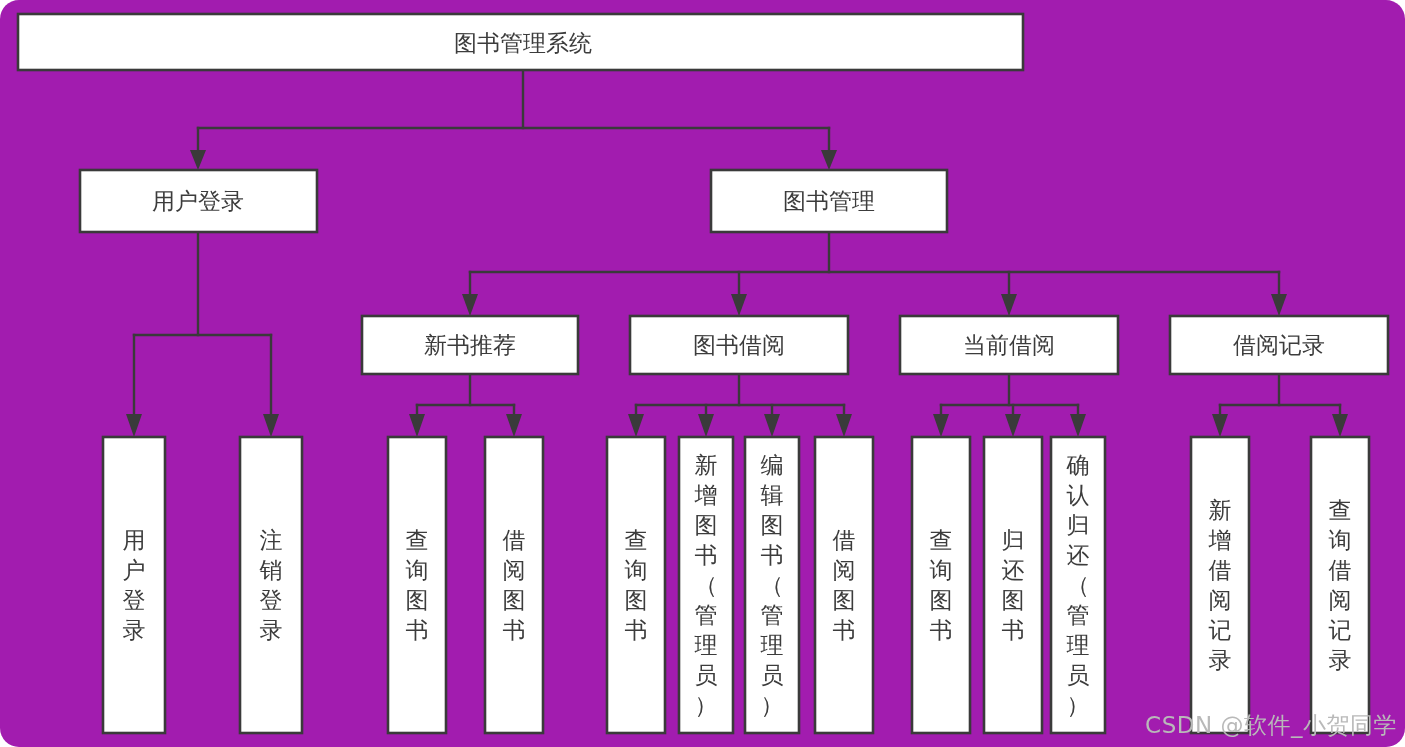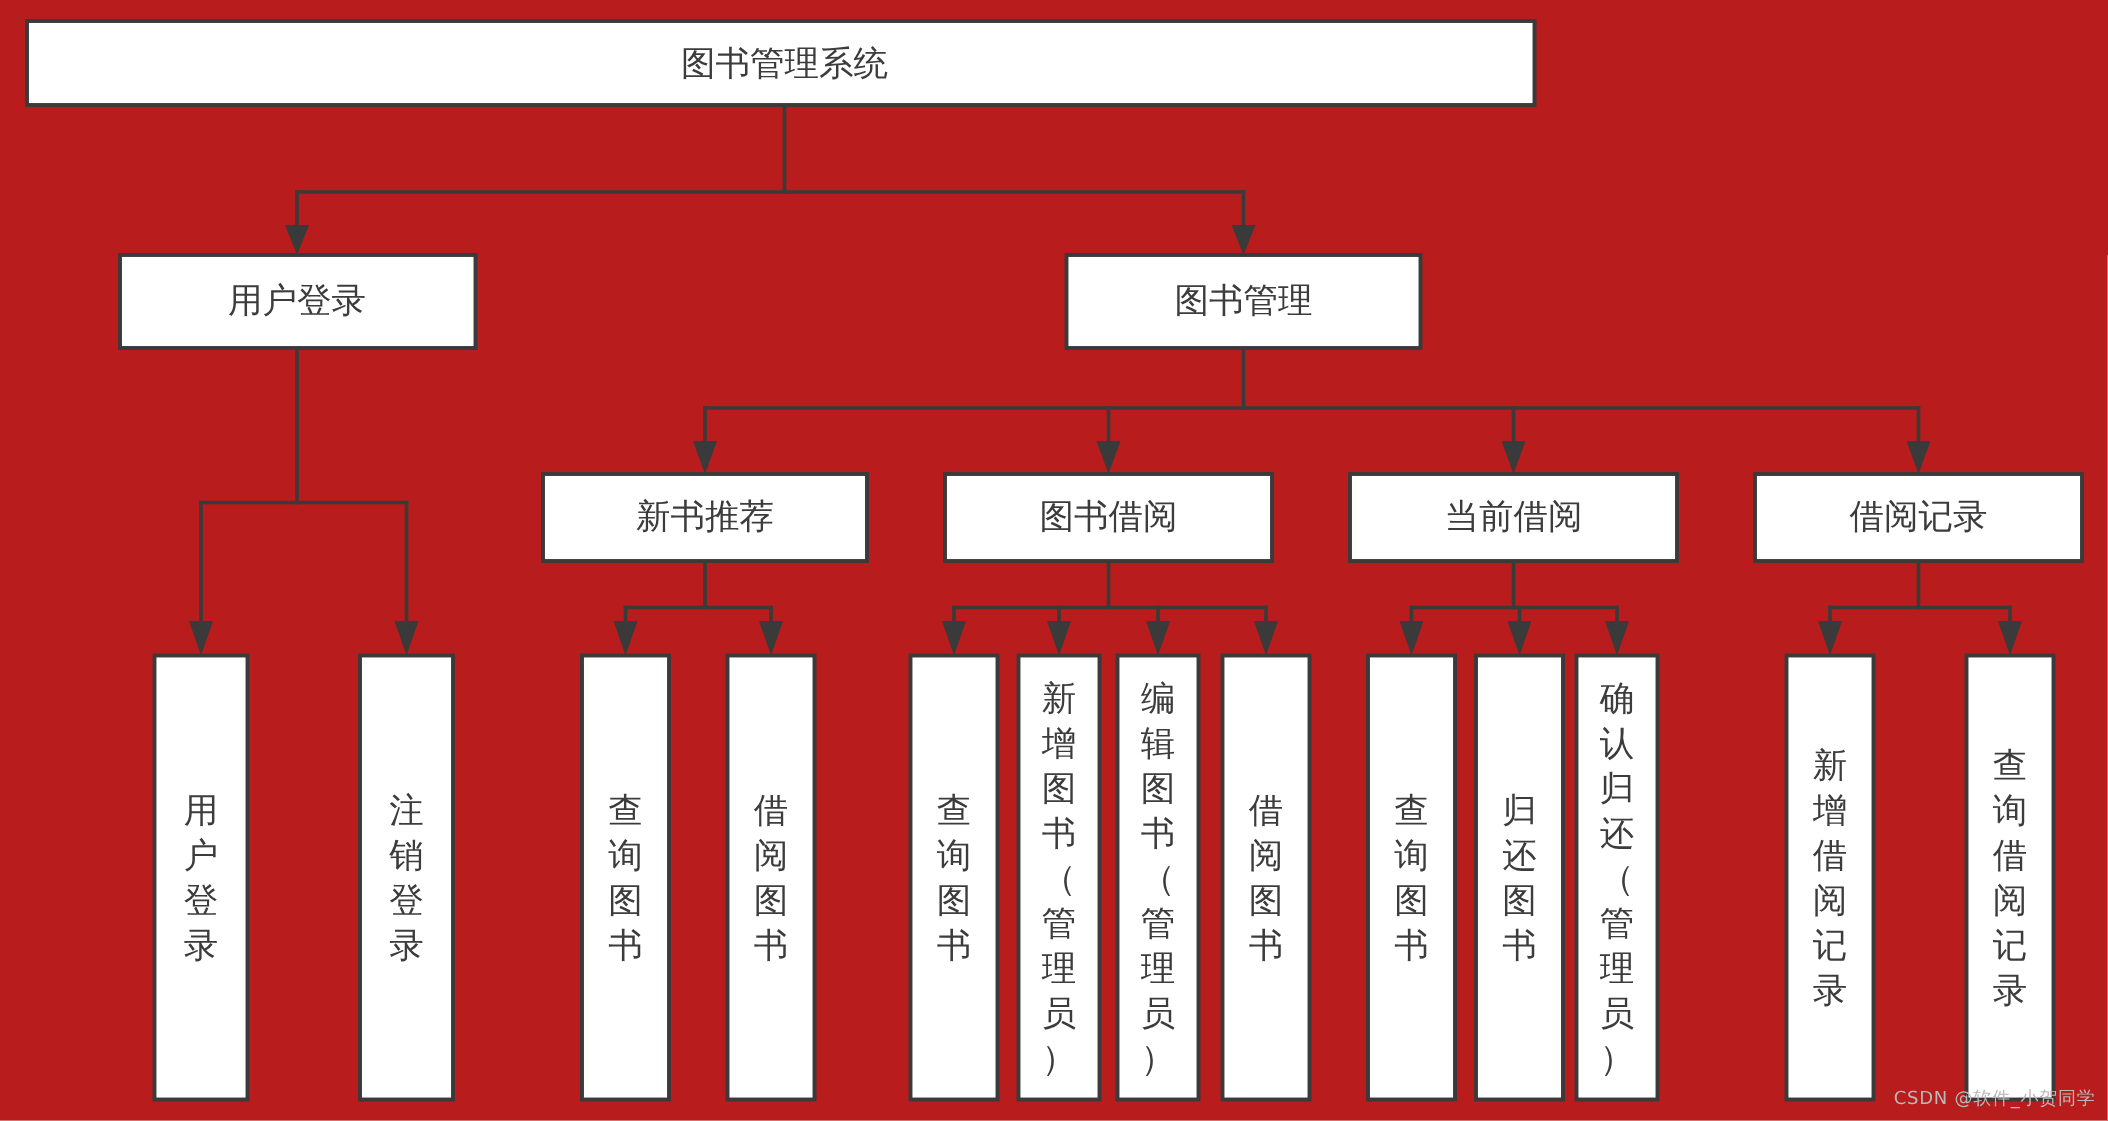--- a/index.html
+++ b/index.html
@@ -10,21 +10,22 @@
   body {
     width: 1405px;
     height: 747px;
     font-family: "DejaVu Sans", "Liberation Sans", sans-serif;
     overflow: hidden;
   }
   #diagram-root {
     position: relative;
     width: 1405px;
     height: 747px;
-    background: #b91c1c;
+    background: #a21caf;
+    border-radius: 19px;
   }
   svg#tree-svg {
     position: absolute;
     left: 0;
     top: 0;
     width: 1405px;
     height: 747px;
   }
   .node-box {
     fill: #ffffff;
@@ -52,21 +53,21 @@
     fill: #3c3c3c;
     font-family: "DejaVu Sans", "Liberation Sans", sans-serif;
     font-size: 23px;
     text-anchor: middle;
   }
   .watermark {
     position: absolute;
     right: 8px;
     bottom: 6px;
     font-family: "DejaVu Sans", "Liberation Sans", sans-serif;
-    font-size: 12px;
+    font-size: 23px;
     color: #b9b9b9;
     white-space: nowrap;
     letter-spacing: 0.5px;
     pointer-events: none;
   }
 </style>
 </head>
 <body>
 
 <div id="diagram-root">

